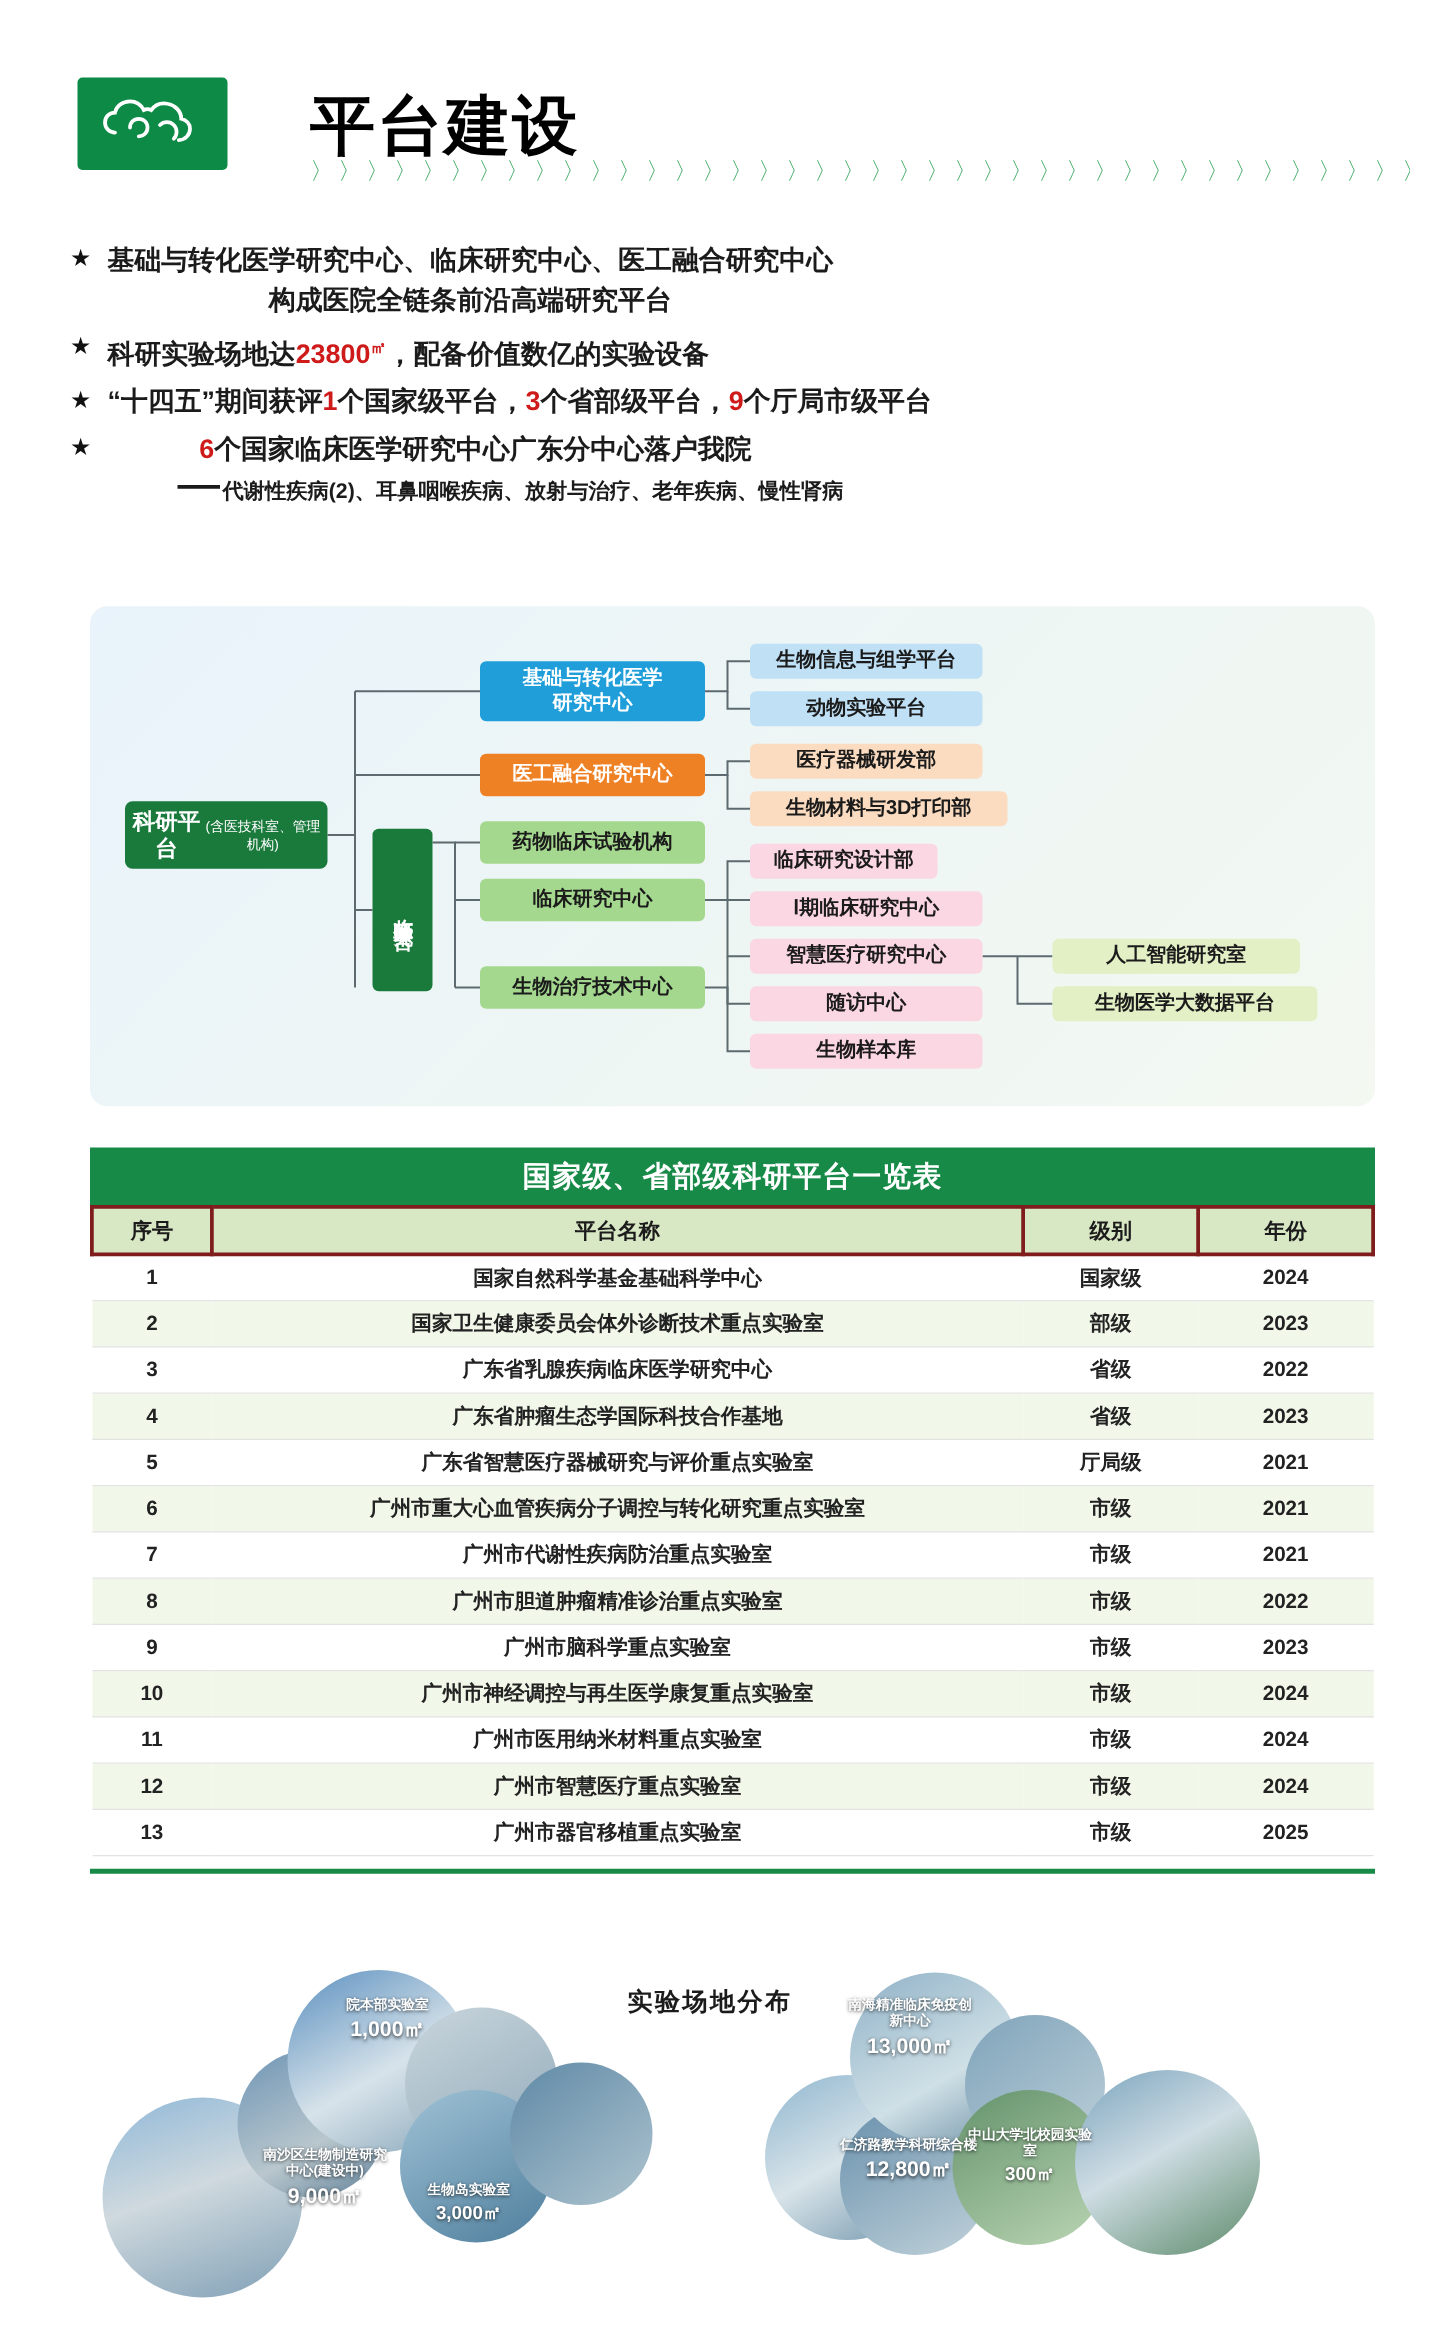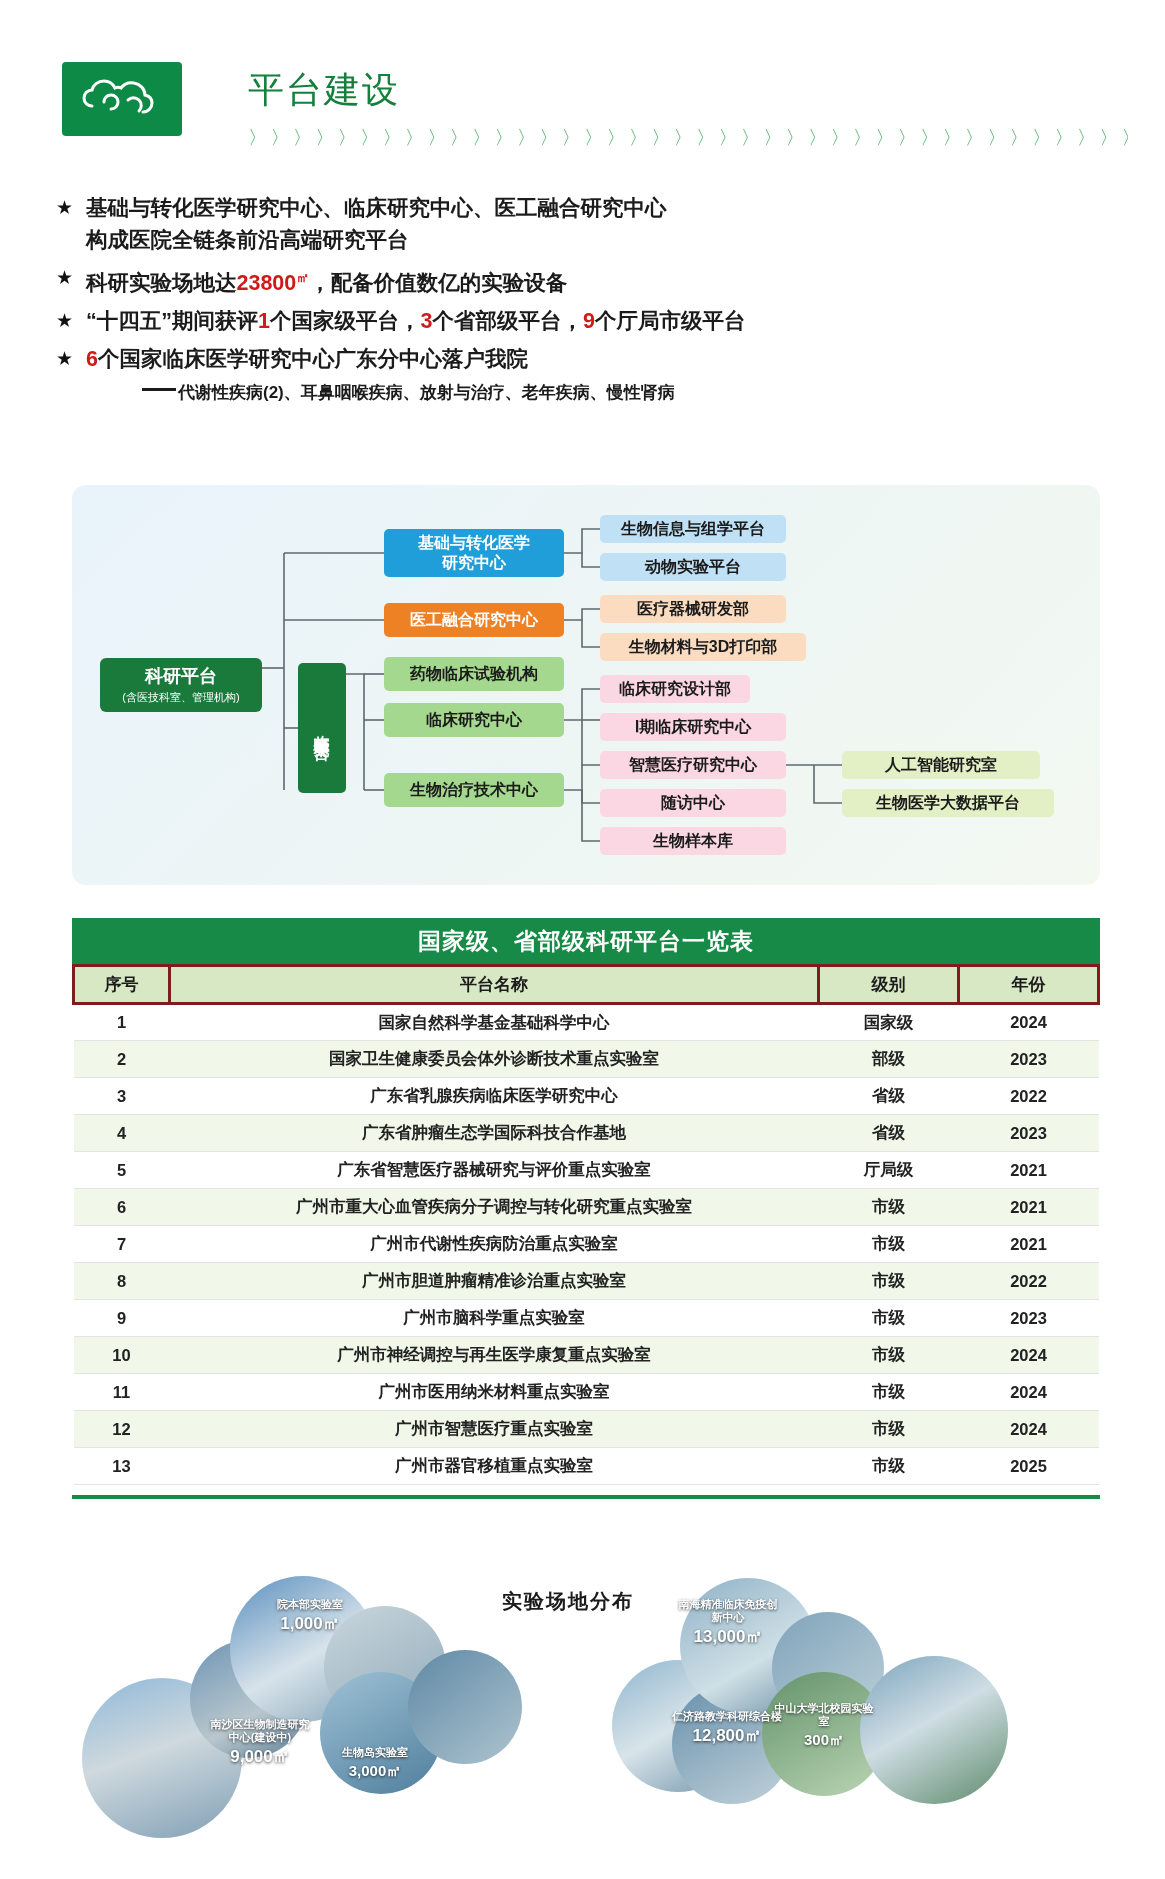--- a/index.html
+++ b/index.html
@@ -28,23 +28,23 @@
     border-radius: 4px;
   }
   .logo-glyph {
     position: absolute;
     left: 18px; top: 14px;
     width: 84px; height: 46px;
   }
   .header-title {
     position: absolute;
     left: 186px; top: 4px;
-    font-size: 36px;
-    font-weight: normal;
-    color: #15803d;
+    font-size: 52px;
+    font-weight: bold;
+    color: #000000;
     letter-spacing: 2px;
   }
   .chevrons {
     position: absolute;
     left: 186px; top: 64px;
     width: 880px; height: 22px;
     overflow: hidden;
     white-space: nowrap;
     font-size: 19px;
     line-height: 22px;
@@ -70,20 +70,21 @@
     font-size: 19px;
     color: #111;
     line-height: 32px;
     text-align: left;
   }
   .bullet-text {
     font-size: 21.5px;
     line-height: 32px;
     font-weight: bold;
     color: #1b1b1b;
+    text-align: center;
   }
   .red { color: #cf1a1a; }
   .sup { font-size: 13px; vertical-align: super; }
   .dash-line {
     display: inline-block;
     width: 34px;
     height: 3px;
     background: #1b1b1b;
     vertical-align: middle;
     margin-right: 2px;
@@ -110,23 +111,22 @@
     text-align: center;
     line-height: 1.25;
     color: #1b1b1b;
     padding: 2px 4px;
   }
   .n-root {
     left: 28px; top: 156px;
     width: 162px; height: 54px;
     background: #1a7a3c;
     color: #fff;
-    flex-direction: column;
+    flex-direction: row;
     border-radius: 6px;
-    margin-top: 17px;
   }
   .n-root .big { font-size: 18px; font-weight: bold; }
   .n-root .small { font-size: 11px; font-weight: normal; margin-top: 3px; }
 
   .n-clin-platform {
     left: 226px; top: 178px;
     width: 48px; height: 130px;
     background: #1a7a3c;
     color: #fff;
     font-size: 16px;

